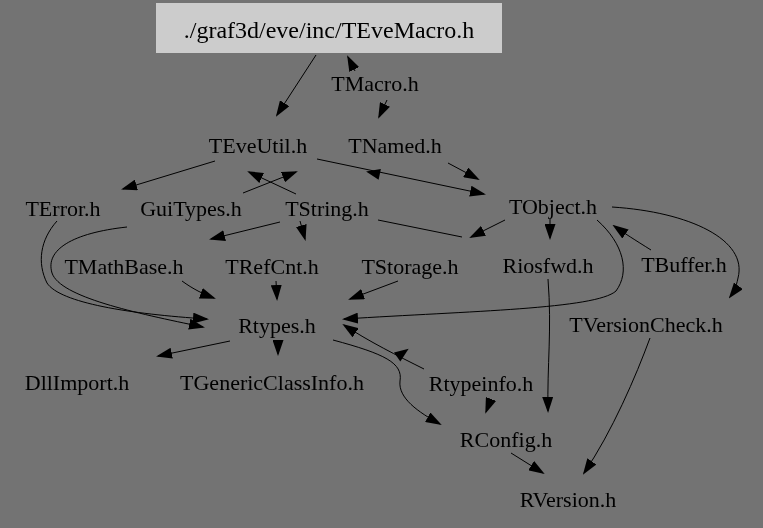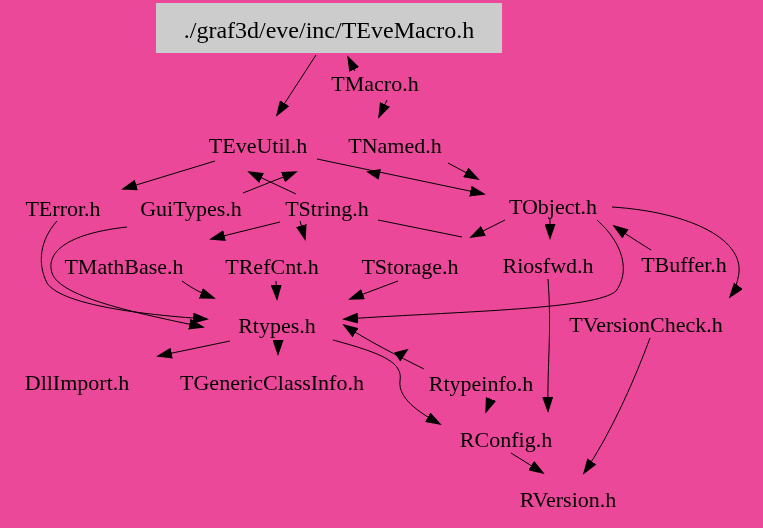--- a/index.html
+++ b/index.html
@@ -1,16 +1,16 @@
 <!DOCTYPE html>
 <html><head>
 <meta charset="utf-8">
 <style>
   html,body{margin:0;padding:0;background:#ffffff;}
-  #canvas{position:relative;width:763px;height:528px;background:#ec4899;overflow:hidden;}
+  #canvas{position:relative;width:763px;height:528px;background:#737373;overflow:hidden;}
   svg{position:absolute;left:0;top:0;}
   text.node-label{
     font-family:"Liberation Serif","DejaVu Serif",serif;
     fill:#000000;
     text-anchor:middle;
     cursor:pointer;
   }
   path.edge{stroke:#000000;fill:none;stroke-width:1;}
   .head{fill:#000000;stroke:none;}
 </style>

